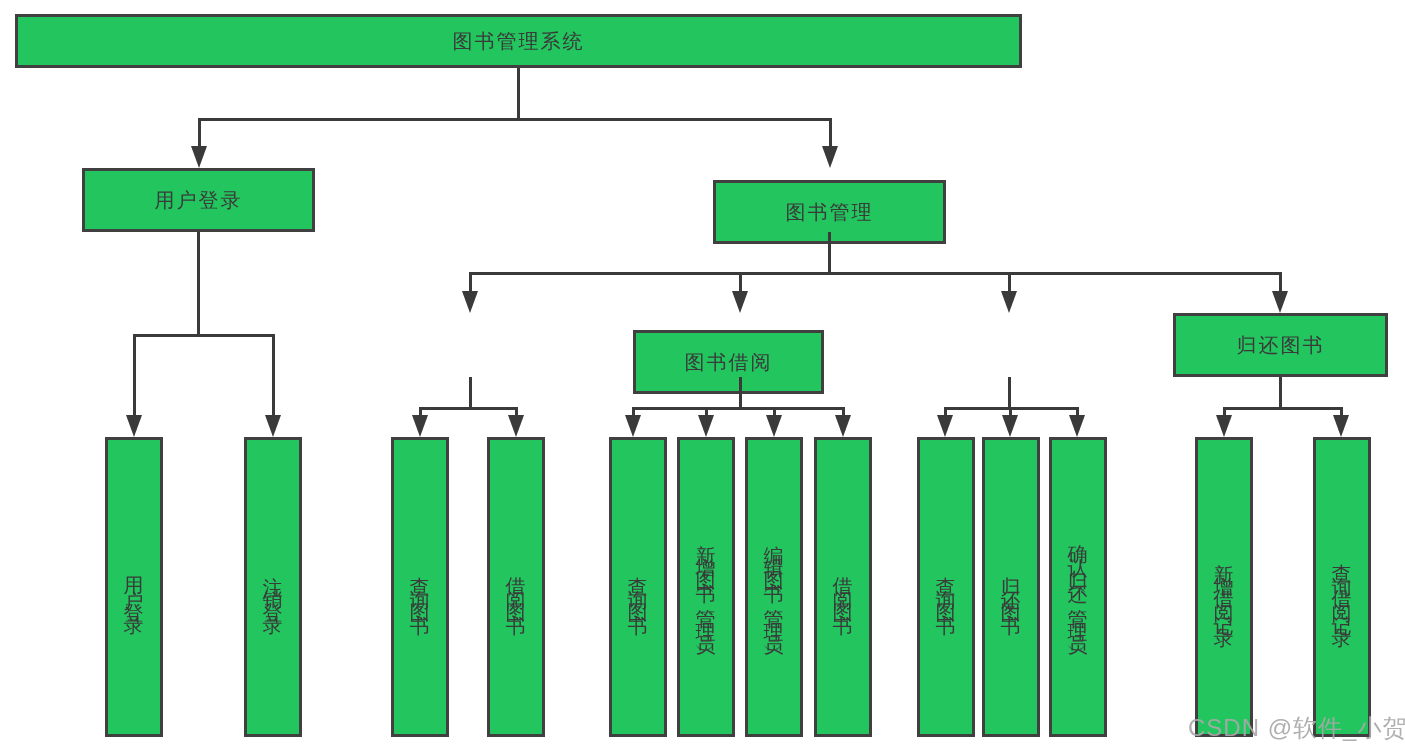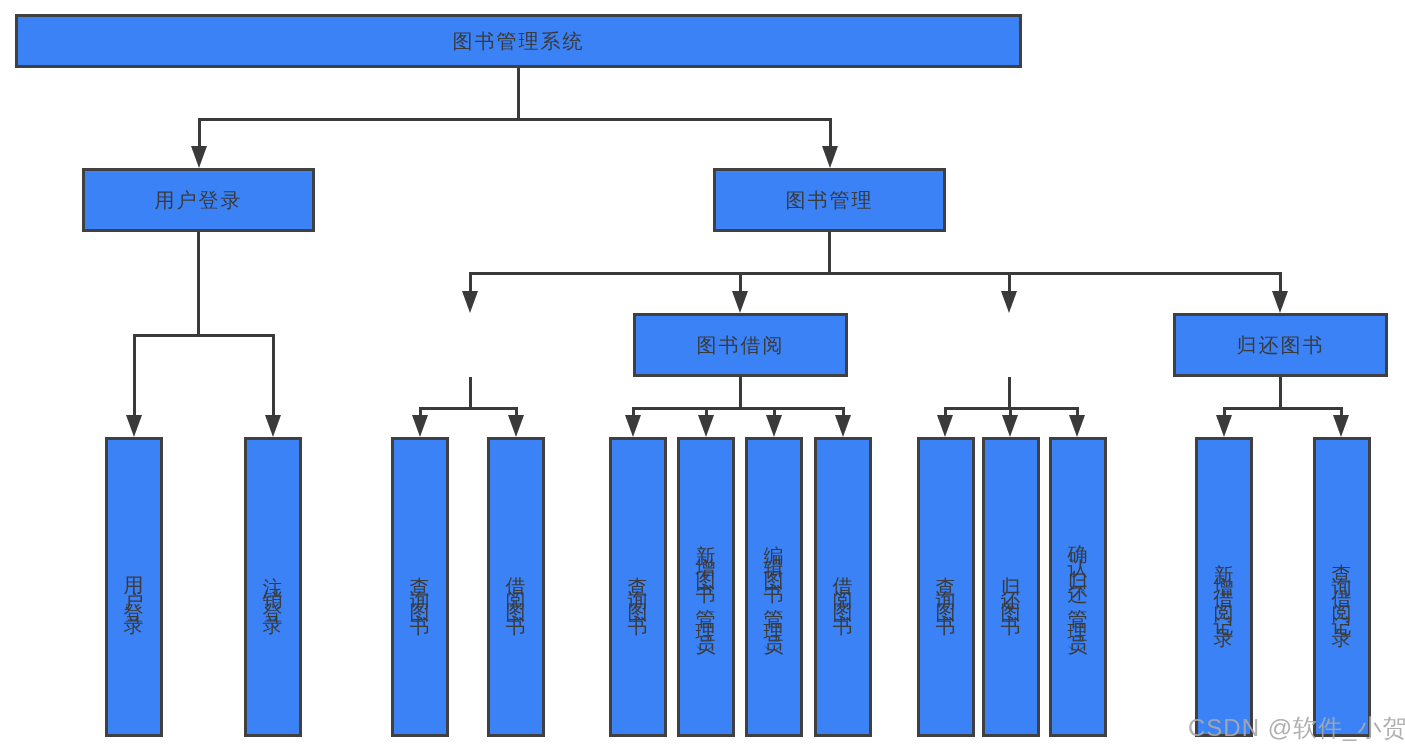--- a/index.html
+++ b/index.html
@@ -15,21 +15,21 @@
     width:1405px;height:747px;
     background:var(--bg);
     font-family:"Liberation Sans","DejaVu Sans",sans-serif;
     color:var(--text);
     overflow:hidden;
   }
   .box{
     position:absolute;
     box-sizing:border-box;
     border:3px solid var(--border);
-    background:#3b82f6;
+    background:#22c55e;
     display:flex;align-items:center;justify-content:center;
   }
   .hbox span{
     font-size:20px;
     letter-spacing:2px;
     white-space:nowrap;
   }
   .vbox span{
     writing-mode:vertical-rl;
     text-orientation:mixed;
@@ -61,25 +61,25 @@
 
 <div class="canvas">
 
   <div class="box hbox" style="left:15px;top:14px;width:1007px;height:54px">
     <span>图书管理系统</span>
   </div>
 
   <div class="box hbox" style="left:82px;top:168px;width:233px;height:64px">
     <span>用户登录</span>
   </div>
-  <div class="box hbox" style="left:713px;top:168px;width:233px;height:64px">
+  <div class="box hbox" style="left:713px;top:180px;width:233px;height:64px">
     <span>图书管理</span>
   </div>
 
-  <div class="box hbox" style="left:633px;top:313px;width:215px;height:64px">
+  <div class="box hbox" style="left:633px;top:330px;width:191px;height:64px">
     <span>图书借阅</span>
   </div>
   <div class="box hbox" style="left:1173px;top:313px;width:215px;height:64px">
     <span>归还图书</span>
   </div>
 
   <div class="box vbox" style="left:105px;top:437px;width:58px;height:300px">
     <span>用户登录</span>
   </div>
   <div class="box vbox" style="left:244px;top:437px;width:58px;height:300px">

